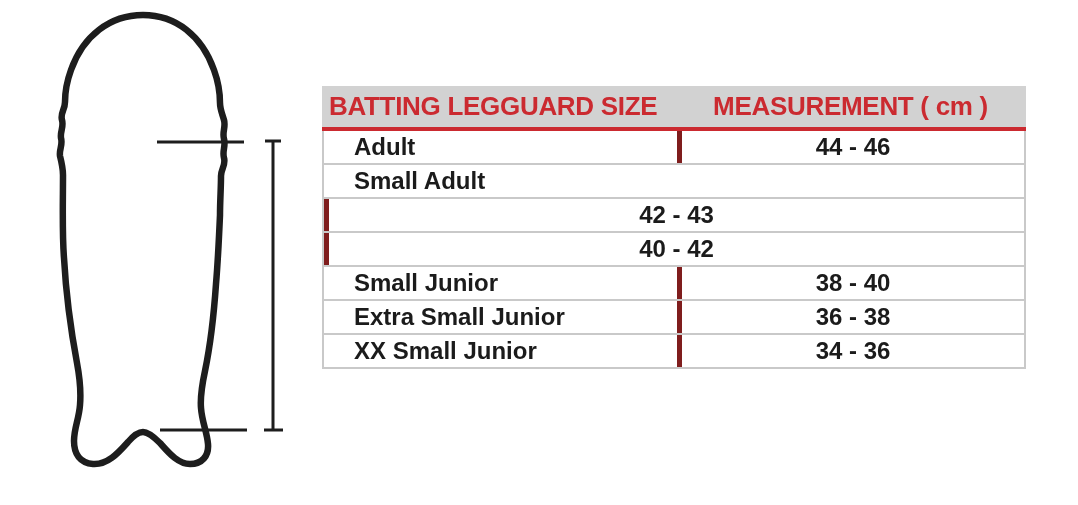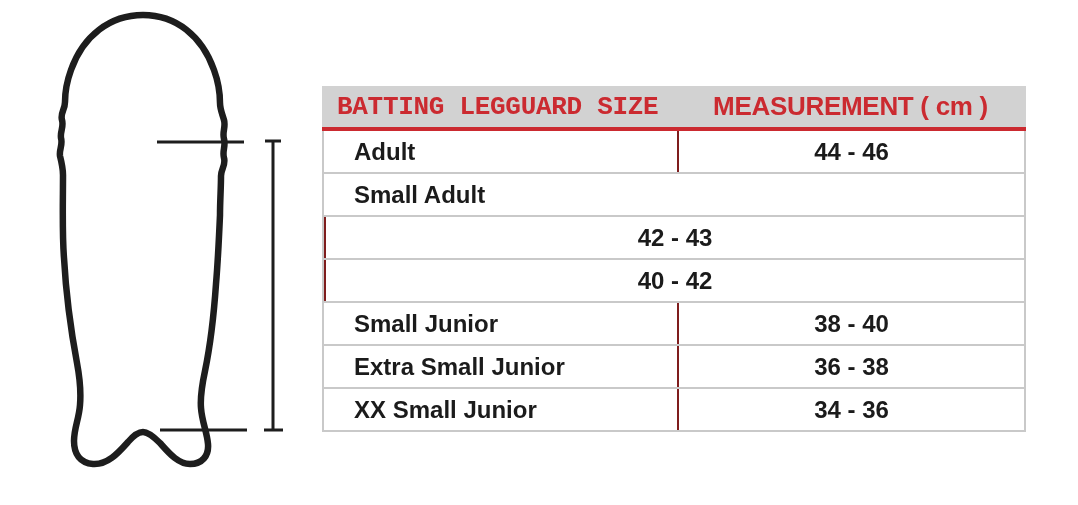--- a/index.html
+++ b/index.html
@@ -47,56 +47,55 @@
     color: #cb2a30;
     font-weight: bold;
     font-size: 26px;
     letter-spacing: -0.3px;
     display: flex;
     align-items: center;
     white-space: nowrap;
   }
   .th-size {
     width: 353px;
-    padding-left: 15px;
+    padding-left: 7px;
     box-sizing: border-box;
-    font-family: Liberation Mono, monospace;
   }
   .th-measure {
     flex: 1;
     justify-content: center;
   }
   .tbody {
     border: 2px solid #c9c9c9;
     border-top: none;
   }
   .tr {
     display: flex;
-    height: 41px;
+    height: 32px;
     border-top: 2px solid #c9c9c9;
     background: #ffffff;
   }
   .tr:first-child { border-top: none; }
   .td {
     font-size: 24px;
     font-weight: bold;
     color: #1b1b1b;
     display: flex;
     align-items: center;
     white-space: nowrap;
   }
   .td-size {
     width: 353px;
     padding-left: 30px;
     box-sizing: border-box;
   }
   .td-measure {
     flex: 1;
     justify-content: center;
-    border-left: 2px solid #7f1d1d;
+    border-left: 5px solid #7f1d1d;
   }
 </style>
 </head>
 <body>
 
 <div class="canvas">
 
   <svg class="figure" viewBox="0 0 310 505" xmlns="http://www.w3.org/2000/svg">
     <path class="pad-outline" d="M 143 15
          C 110 15 83 36 71 70

